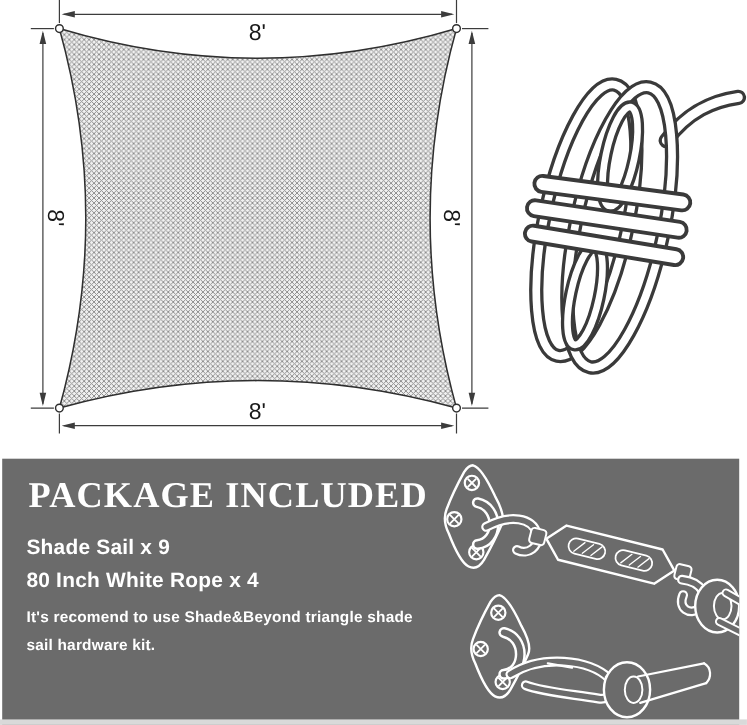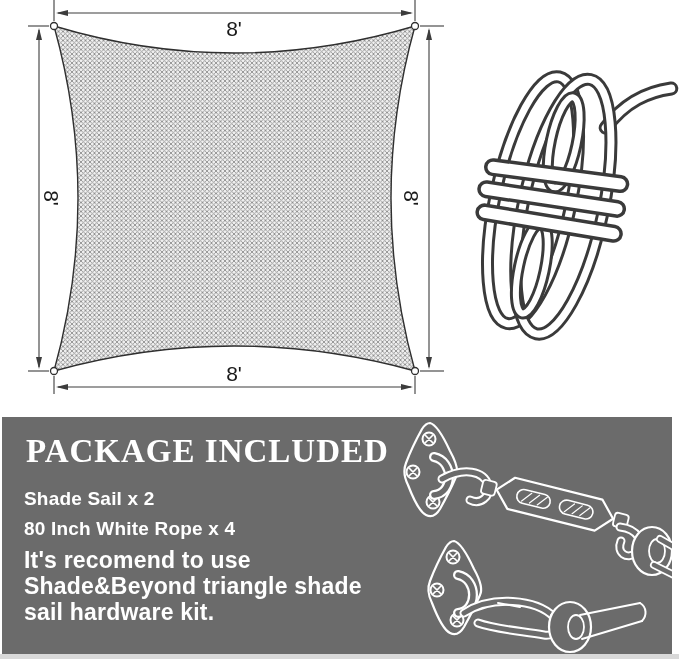--- a/index.html
+++ b/index.html
@@ -18,21 +18,21 @@
   .panel h1{
     margin:0 0 14px 2px;
     font-family:"Liberation Serif", serif;
     font-weight:bold;font-size:33px;letter-spacing:1px;color:#fff;
   }
   .pkg-item{
     font-size:19px;font-weight:bold;line-height:30px;margin:0;color:#fff;
     letter-spacing:0.2px;
   }
   .pkg-note{
-    font-size:23px;font-weight:bold;line-height:26px;margin-top:3px;
+    font-size:14px;font-weight:bold;line-height:26px;margin-top:3px;
     max-width:372px;color:#fff;letter-spacing:0.2px;
   }
   .hardware-svg{position:absolute;left:398px;top:0;width:274px;height:237px;}
   .dim-text{font-family:"Liberation Sans",sans-serif;}
 </style>
 </head>
 <body>
 
 <div class="top-area">
   <svg width="679" height="417" viewBox="0 0 679 417">
@@ -108,21 +108,21 @@
       <path d="M 14,157 L 146,149" stroke="#3a3a3a" stroke-width="18"></path>
       <path d="M 14,157 L 146,149" stroke="#ffffff" stroke-width="11"></path>
       <path d="M 17,180 L 148,174" stroke="#3a3a3a" stroke-width="18"></path>
       <path d="M 17,180 L 148,174" stroke="#ffffff" stroke-width="11"></path>
     </g>
   </svg>
 </div>
 
 <div class="panel">
   <h1>PACKAGE INCLUDED</h1>
-  <p class="pkg-item">Shade Sail x 2</p>
+  <p class="pkg-item">Shade Sail x 9</p>
   <p class="pkg-item">80 Inch White Rope x 4</p>
   <p class="pkg-note">It's recomend to use Shade&amp;Beyond triangle shade sail hardware kit.</p>
 
   <svg class="hardware-svg" viewBox="0 0 274 237">
     <g fill="none" stroke-linecap="round" stroke-linejoin="round">
 
       <g>
 
         <path d="M30,6 Q38,8 50,34 Q60,52 56,60 Q50,74 40,92 Q34,102 26,98 Q18,94 8,68 Q2,56 6,46 Q12,30 22,12 Q26,6 30,6 Z" fill="#6b6b6b" stroke="#ffffff" stroke-width="2.2"></path>
         <g stroke="#ffffff">

